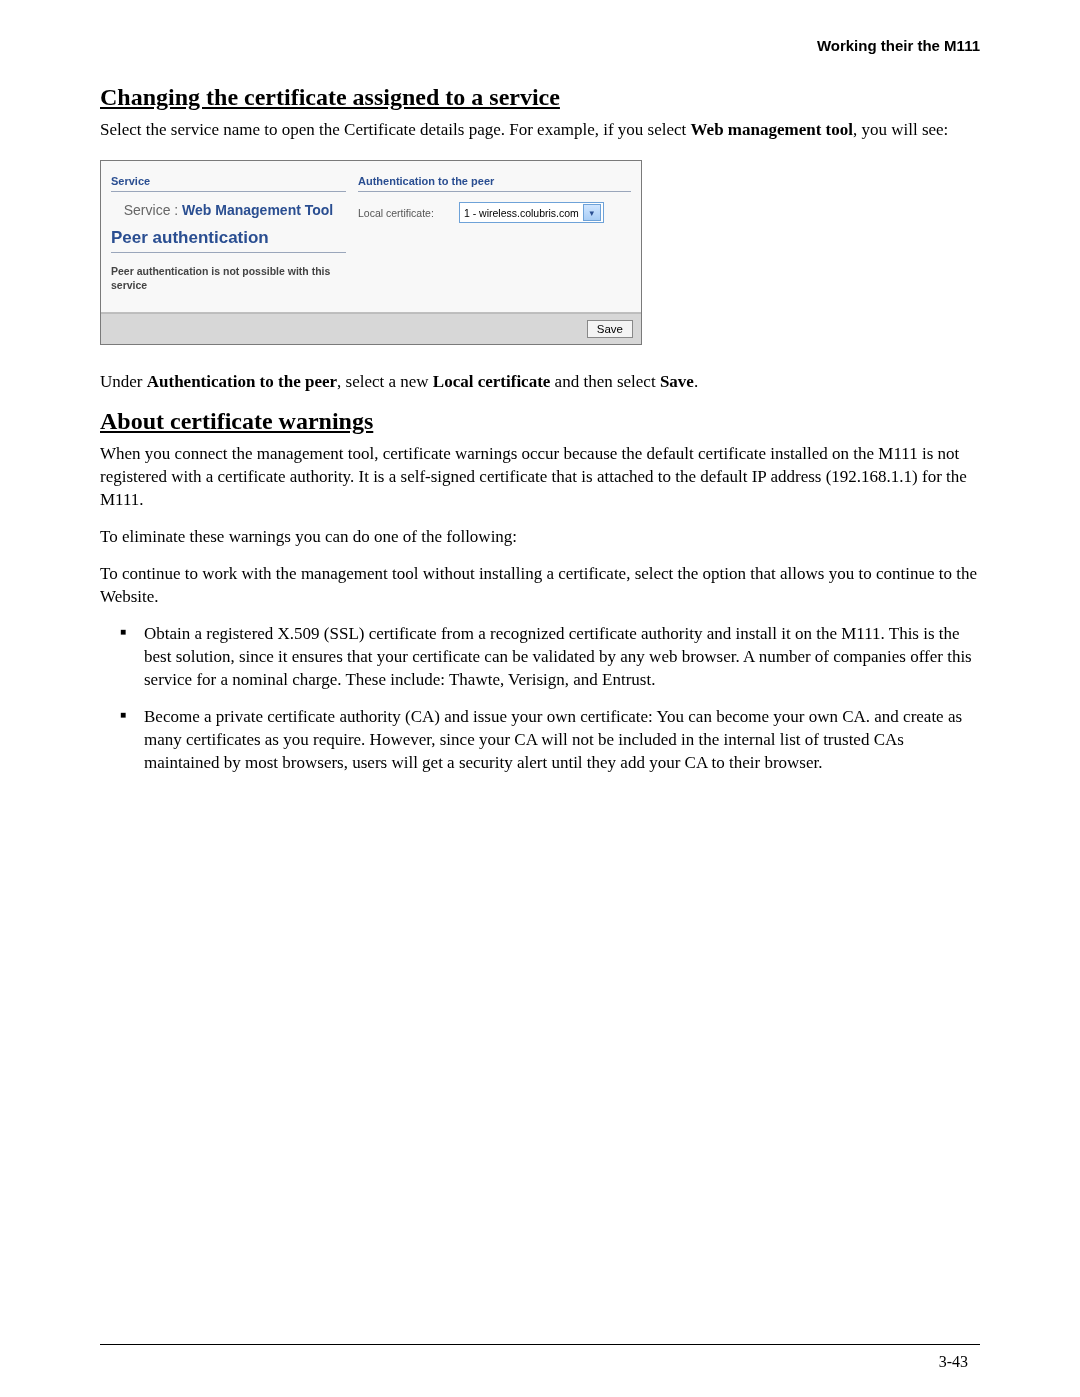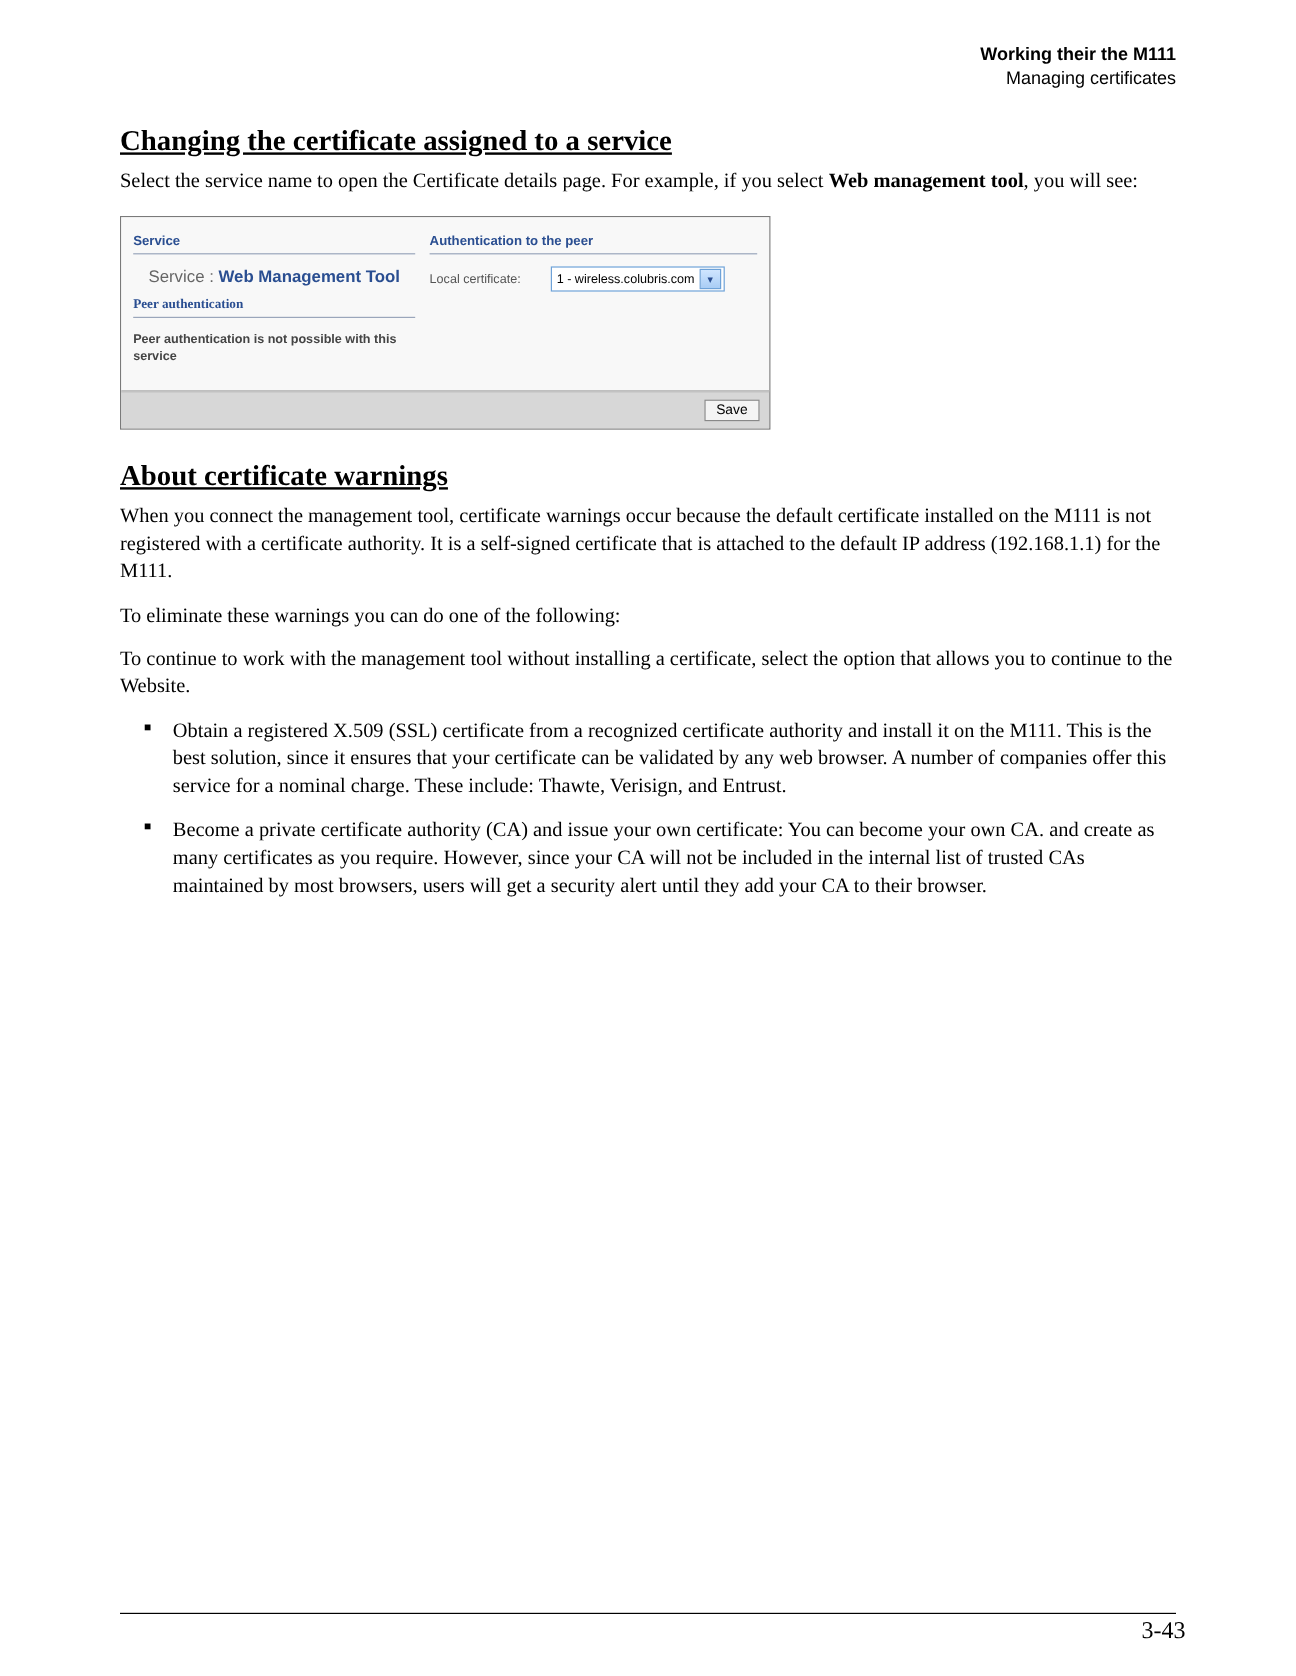--- a/index.html
+++ b/index.html
@@ -105,25 +105,24 @@
     font-size: 14px;
     color: #555;
     text-align: center;
     margin-bottom: 8px;
   }
   .service-line .svc-label { color: #666; }
   .service-line .svc-name { color: #2a4e91; font-weight: bold; }
   .peer-auth-header {
     color: #2a4e91;
     font-weight: bold;
-    font-size: 11px;
+    font-size: 17px;
     border-bottom: 1px solid #9aa6bb;
     padding-bottom: 4px;
     margin: 10px 0 8px 0;
-    font-family: Liberation Serif, serif;
   }
   .peer-msg {
     font-weight: bold;
     color: #444;
     font-size: 10.5px;
     line-height: 1.3;
     padding: 4px 0 10px 0;
   }
   .local-cert-row { display: flex; align-items: center; gap: 25px; }
   .local-cert-label { color: #555; font-size: 10.5px; }
@@ -169,34 +168,33 @@
     border: none;
     border-top: 1px solid #000;
     margin: 0;
     position: absolute;
     left: 100px;
     right: 100px;
     bottom: 52px;
   }
   .page-number {
     position: absolute;
-    right: 92px;
+    right: 112px;
     bottom: 26px;
-    font-size: 20px;
+    font-size: 16px;
     font-family: Georgia, serif;
   }
 </style>
 </head>
 <body>
 
 <div class="page">
 
   <div class="header-block">
     <div class="chapter">Working their the M111</div>
-    <div>Managing certificates</div>
   </div>
 
   <h2 class="section">Changing the certificate assigned to a service</h2>
 
   <p class="body">
     <span>Select the service name to open the Certificate details page. For example, if you select </span><span class="bold">Web management tool</span><span>, you will see:</span>
   </p>
 
   <div class="screenshot-wrap">
     <div class="pki-box">
@@ -222,20 +220,23 @@
             </div>
           </div>
         </div>
       </div>
       <div class="pki-footer">
         <span class="save-btn">Save</span>
       </div>
     </div>
   </div>
 
+  <p class="body">
+    <span>Under </span><span class="bold">Authentication to the peer</span><span>, select a new </span><span class="bold">Local certificate</span><span> and then select </span><span class="bold">Save</span><span>.</span>
+  </p>
 
   <h2 class="section">About certificate warnings</h2>
 
   <p class="body">When you connect the management tool, certificate warnings occur because the default certificate installed on the M111 is not registered with a certificate authority. It is a self-signed certificate that is attached to the default IP address (192.168.1.1) for the M111.</p>
   <p class="body">To eliminate these warnings you can do one of the following:</p>
   <p class="body">To continue to work with the management tool without installing a certificate, select the option that allows you to continue to the Website.</p>
 
   <ul class="body">
     <li>Obtain a registered X.509 (SSL) certificate from a recognized certificate authority and install it on the M111. This is the best solution, since it ensures that your certificate can be validated by any web browser. A number of companies offer this service for a nominal charge. These include: Thawte, Verisign, and Entrust.</li>
     <li>Become a private certificate authority (CA) and issue your own certificate: You can become your own CA. and create as many certificates as you require. However, since your CA will not be included in the internal list of trusted CAs maintained by most browsers, users will get a security alert until they add your CA to their browser.</li>

